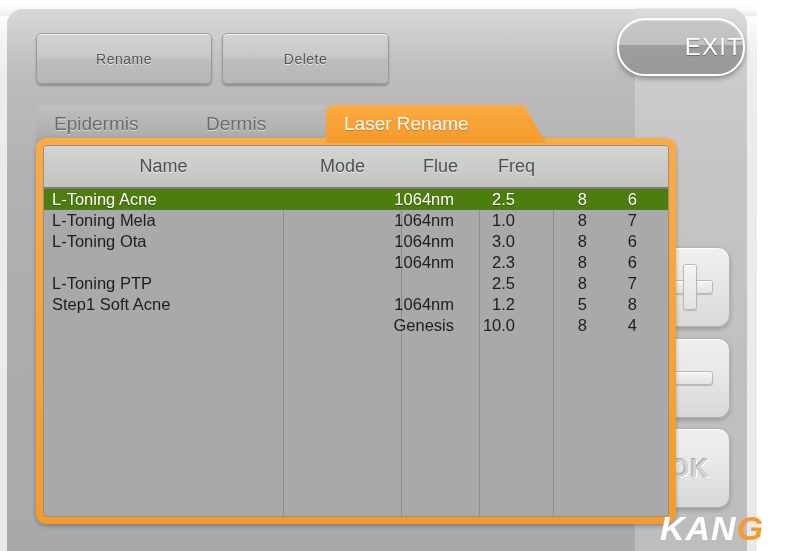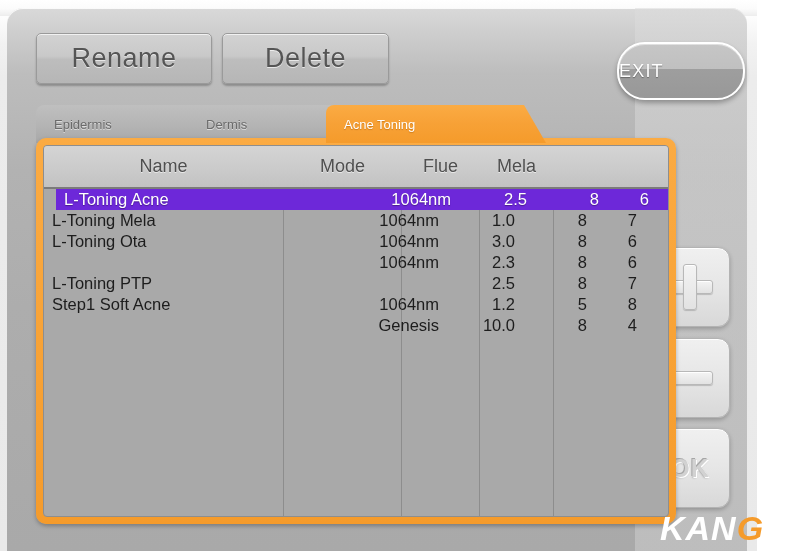--- a/index.html
+++ b/index.html
@@ -56,62 +56,61 @@
 
   
   .btn-gray {
     position: absolute;
     border-radius: 5px;
     background: linear-gradient(180deg,#d2d2d2 0%, #c9c9c9 45%, #bdbdbd 52%, #b6b6b6 100%);
     border: 1px solid #9a9a9a;
     box-shadow: 0 2px 2px rgba(0,0,0,.25), inset 0 1px 0 rgba(255,255,255,.7);
     display: flex; align-items: center; justify-content: center;
     color: #555555;
-    font-size: 27px;
+    font-size: 14px;
     letter-spacing: .5px;
     text-shadow: 0 1px 0 rgba(255,255,255,.65);
     cursor: pointer;
     user-select: none;
   }
   #btn-rename { left: 36px;  top: 33px; width: 174px; height: 49px; }
   #btn-delete { left: 222px; top: 33px; width: 165px; height: 49px; }
 
   
   #btn-exit {
     position: absolute;
     left: 617px; top: 18px;
     width: 124px; height: 54px;
     border-radius: 28px;
     background: linear-gradient(180deg,#c6c6c6 0%, #c0c0c0 46%, #9e9e9e 47%, #989898 100%);
     border: 2px solid #ffffff;
     box-shadow: 0 3px 5px rgba(0,0,0,.3), inset 0 1px 0 rgba(255,255,255,.45);
-    display: flex; align-items: center; justify-content: flex-start;
+    display: flex; align-items: center; justify-content: flex-end;
     color: #ffffff;
-    font-size: 18px;
+    font-size: 24px;
     letter-spacing: 1.2px;
     text-shadow: 0 1px 1px rgba(0,0,0,.35);
     cursor: pointer;
     user-select: none;
-    margin-top: 24px;
   }
 
   
   .tabs {
     position: absolute;
     left: 36px; top: 105px;
     height: 38px;
   }
   .tab {
     position: absolute;
     top: 0;
     height: 38px;
     padding-left: 18px;
     padding-right: 34px;
     display: flex; align-items: center;
-    font-size: 13px;
+    font-size: 19px;
     cursor: pointer;
     user-select: none;
     border-radius: 8px 0 0 0;
     clip-path: polygon(0 0, calc(100% - 22px) 0, 100% 100%, 0 100%);
   }
   .tab.inactive {
     background: linear-gradient(180deg,#bfbfbf 0%, #b5b5b5 50%, #a8a8a8 100%);
     color: #6b6b6b;
     text-shadow: 0 1px 0 rgba(255,255,255,.55);
   }
@@ -175,33 +174,33 @@
   .tbody {
     position: absolute;
     left: 0; right: 0;
     top: 43px; bottom: 0;
   }
   .row {
     position: relative;
     height: 21px;
     cursor: pointer;
   }
-  .row.selected { background: #6d28d9; margin-left: 12px; }
+  .row.selected { background: #4d7c0f; }
   .row.selected .cell { color: #ffffff; text-shadow: 0 1px 1px rgba(0,0,0,.35); }
   .cell {
     position: absolute;
     top: 0; height: 21px;
     display: flex; align-items: center;
     font-size: 16.5px;
     color: #1d1d1d;
     white-space: nowrap;
     user-select: none;
   }
   .cell.c-name { left: 8px;   justify-content: flex-start; }
-  .cell.c-mode { left: 281px; width: 114px; justify-content: flex-end; padding-right: 8px; text-align: right; }
+  .cell.c-mode { left: 296px; width: 114px; justify-content: flex-end; padding-right: 8px; text-align: right; }
   .cell.c-flue { left: 399px; width: 72px;  justify-content: flex-end; padding-right: 10px; }
   .cell.c-freq { left: 477px; width: 66px;  justify-content: flex-end; padding-right: 10px; }
   .cell.c-spot { left: 551px; width: 42px;  justify-content: flex-end; padding-right: 10px; }
 
   
   .side-btn {
     position: absolute;
     width: 78px; height: 78px;
     border-radius: 12px;
     background: linear-gradient(180deg,#f0f0f0 0%, #e6e6e6 50%, #d8d8d8 100%);
@@ -283,37 +282,37 @@
     </div>
 
     <div class="tabs">
       <div class="tab inactive" id="tab-0">
         <span>Epidermis</span>
       </div>
       <div class="tab inactive" id="tab-1">
         <span>Dermis</span>
       </div>
       <div class="tab active" id="tab-2">
-        <span>Acne Toning</span>
+        <span>Laser Rename</span>
       </div>
     </div>
 
     <div class="table-shell">
       <div class="table-inner">
 
         <div class="col-rule" style="left:239px"></div>
         <div class="col-rule" style="left:357px"></div>
         <div class="col-rule" style="left:435px"></div>
         <div class="col-rule" style="left:509px"></div>
 
         <div class="thead">
           <div class="th" style="left:0px;width:239px">Name</div>
           <div class="th" style="left:240px;width:117px">Mode</div>
           <div class="th" style="left:358px;width:77px">Flue</div>
-          <div class="th" style="left:436px;width:73px">Mela</div>
+          <div class="th" style="left:436px;width:73px">Freq</div>
         </div>
 
         <div class="tbody" id="tbody">
             <div class="row selected">
               <div class="cell c-name">L-Toning Acne</div>
               <div class="cell c-mode">1064nm</div>
               <div class="cell c-flue">2.5</div>
               <div class="cell c-freq">8</div>
               <div class="cell c-spot">6</div>
             </div>

